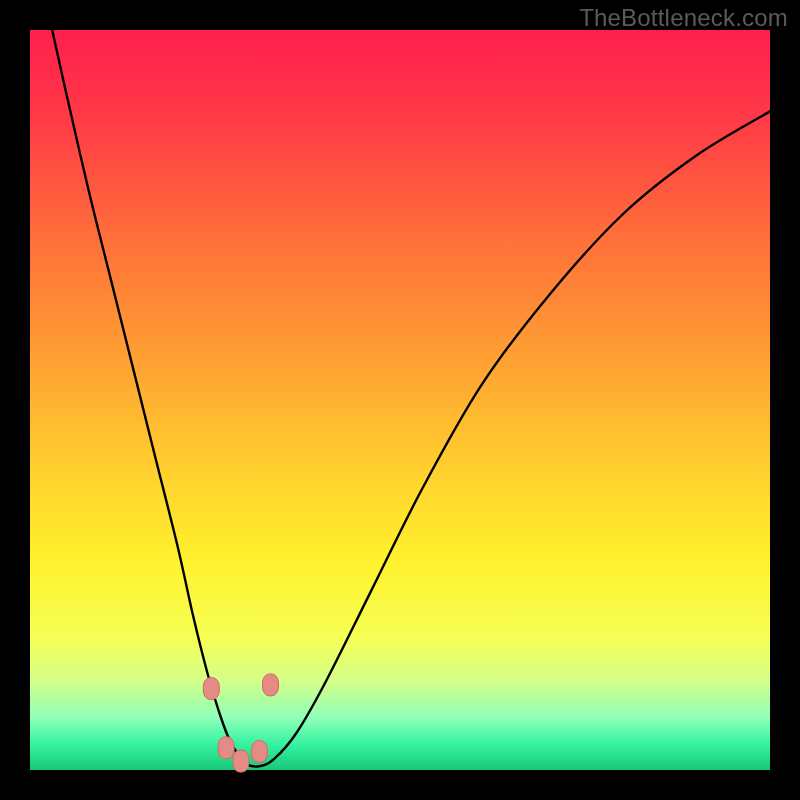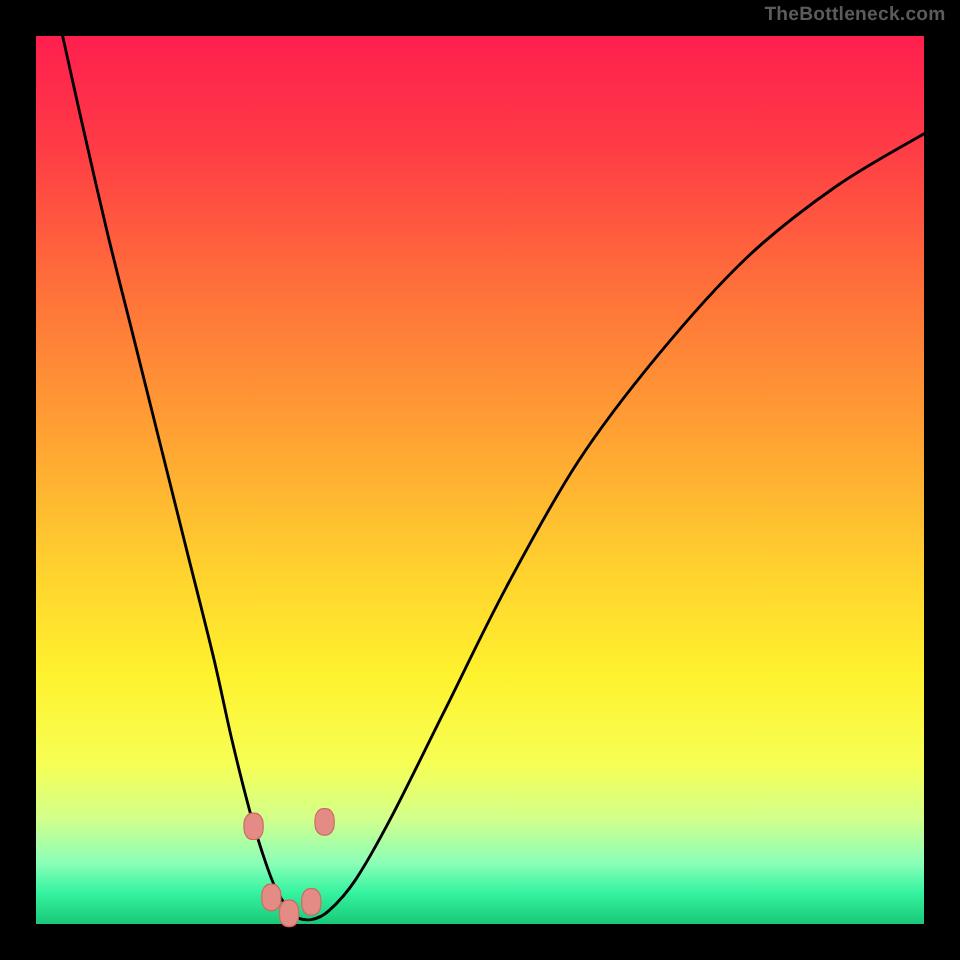--- a/index.html
+++ b/index.html
@@ -15,22 +15,22 @@
     position: relative;
     width: 800px;
     height: 800px;
     background: #000;
   }
   .watermark {
     position: absolute;
     top: 4px;
     right: 12px;
     color: #5b5b5b;
-    font-size: 16px;
-    font-weight: 700;
+    font-size: 24px;
+    font-weight: 400;
     letter-spacing: 0.2px;
     z-index: 5;
   }
   svg {
     position: absolute;
     top: 0;
     left: 0;
   }
 </style>
 </head>

